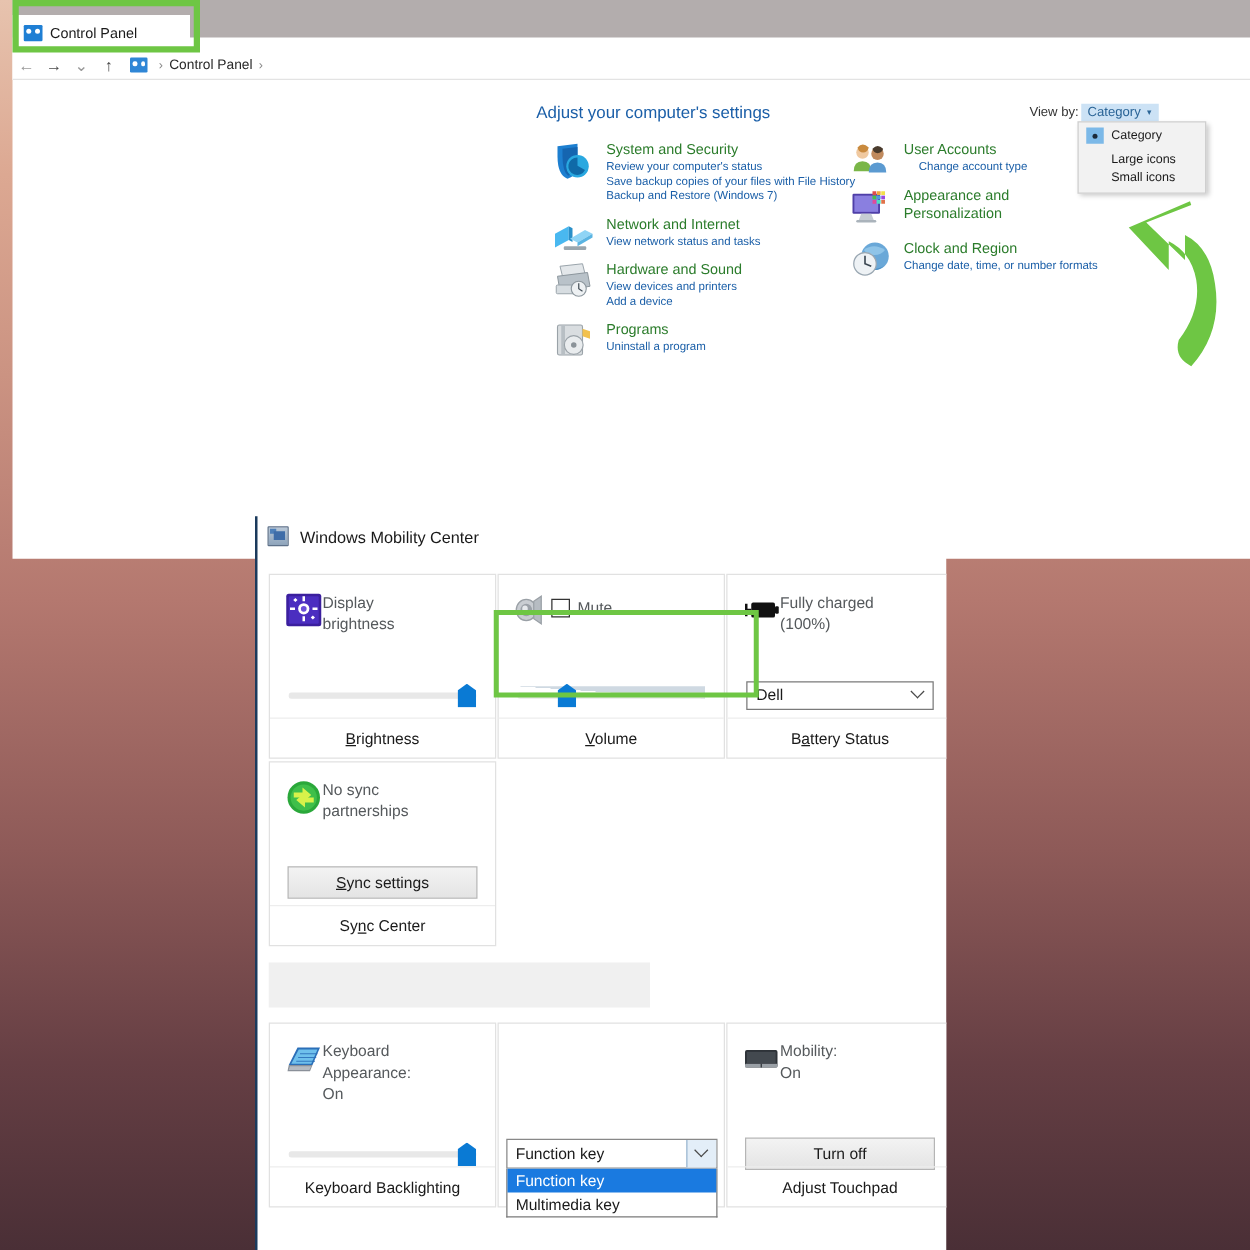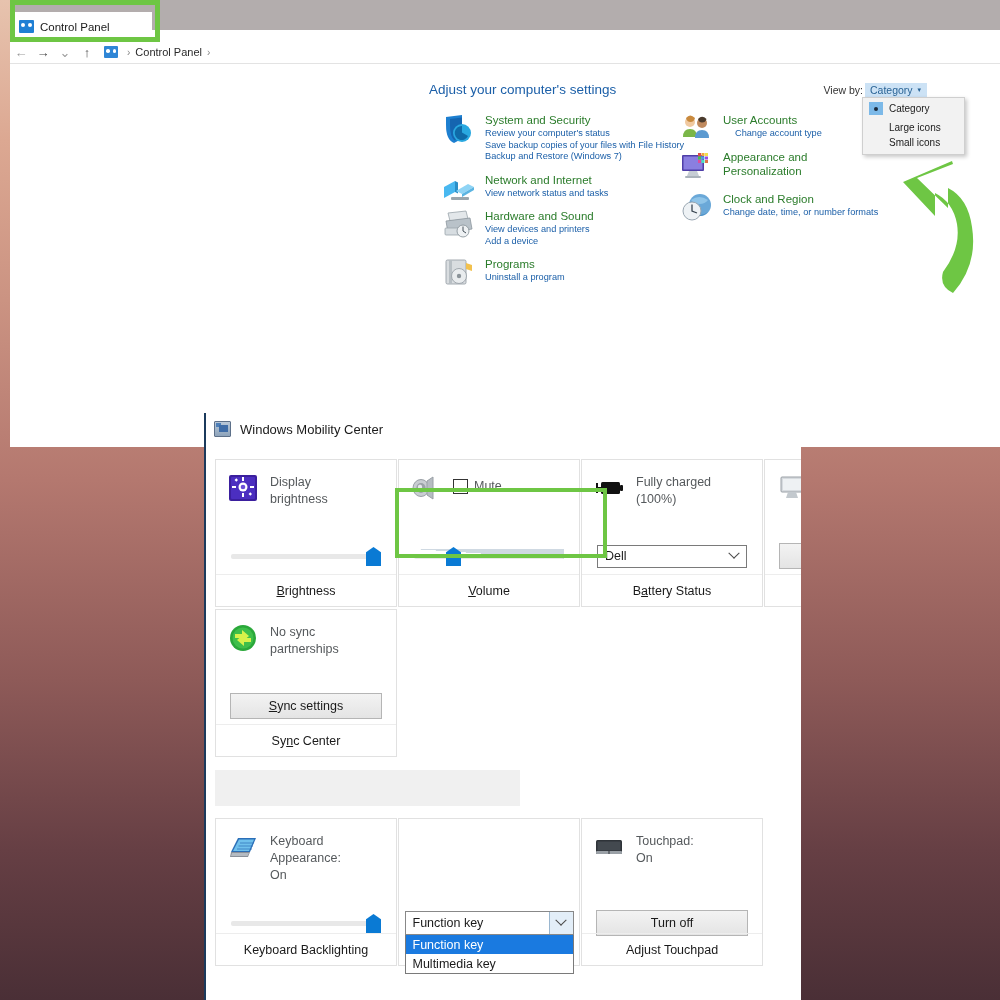--- a/index.html
+++ b/index.html
@@ -134,21 +134,21 @@
   .cat .cat-link.withshield { padding-left: 12px; position: relative; }
   .cat-ico {
     position: absolute; left: 2px; top: 0px; width: 34px; height: 32px;
   }
 
   
   #green-arrow { position: absolute; left: 895px; top: 160px; }
 
   
   #wmc {
-    position: absolute; left: 204px; top: 413px; width: 597px; height: 587px;
+    position: absolute; left: 204px; top: 413px; width: 553px; height: 587px;
     background: #ffffff;
     border-left: 2px solid #1b3a5c;
     overflow: hidden;
   }
   #wmc-title {
     position: absolute; left: 8px; top: 8px;
     display: flex; align-items: center; gap: 9px;
     font-size: 13px; color: #1a1a1a;
   }
   #wmc-title .wicon {
@@ -165,21 +165,21 @@
     background: #4d7fb8;
   }
 
   .tilerow { position: absolute; left: 9px; display: flex; gap: 1px; }
   .tile {
     width: 182px; height: 148px; background: #ffffff;
     border: 1px solid #e1e1e1;
     position: relative;
   }
   .tile .tile-head {
-    display: flex; align-items: flex-start; gap: 12px;
+    display: flex; align-items: flex-start; gap: 0;
     padding: 14px 10px 0 12px; height: 72px;
   }
   .tile .tile-text {
     font-size: 12.5px; color: #55595c; line-height: 17px;
   }
   .tile .tile-ctl {
     position: absolute; left: 0; right: 0; top: 76px; height: 40px;
     display: flex; align-items: center; justify-content: center;
   }
   .tile .tile-foot {
@@ -602,21 +602,21 @@
 
       <div class="tile">
         <div class="tile-head">
           <svg width="30" height="28" viewBox="0 0 30 28">
             <rect x="2" y="7" width="26" height="14" rx="1.5" fill="#2e3338"></rect>
             <rect x="3.5" y="8.5" width="23" height="9" fill="#43494f"></rect>
             <rect x="2" y="18" width="26" height="3" rx="1" fill="#9aa0a6"></rect>
             <rect x="14.5" y="18" width="1" height="3" fill="#2e3338"></rect>
           </svg>
           <div class="tile-text">
-            <div>Touchpad:</div>
+            <div>Mobility:</div>
             <div>On</div>
           </div>
         </div>
         <div class="tile-ctl" style="top:84px">
           <div class="pbtn">Turn off</div>
         </div>
         <div class="tile-foot">Adjust Touchpad</div>
       </div>
     </div>
 

